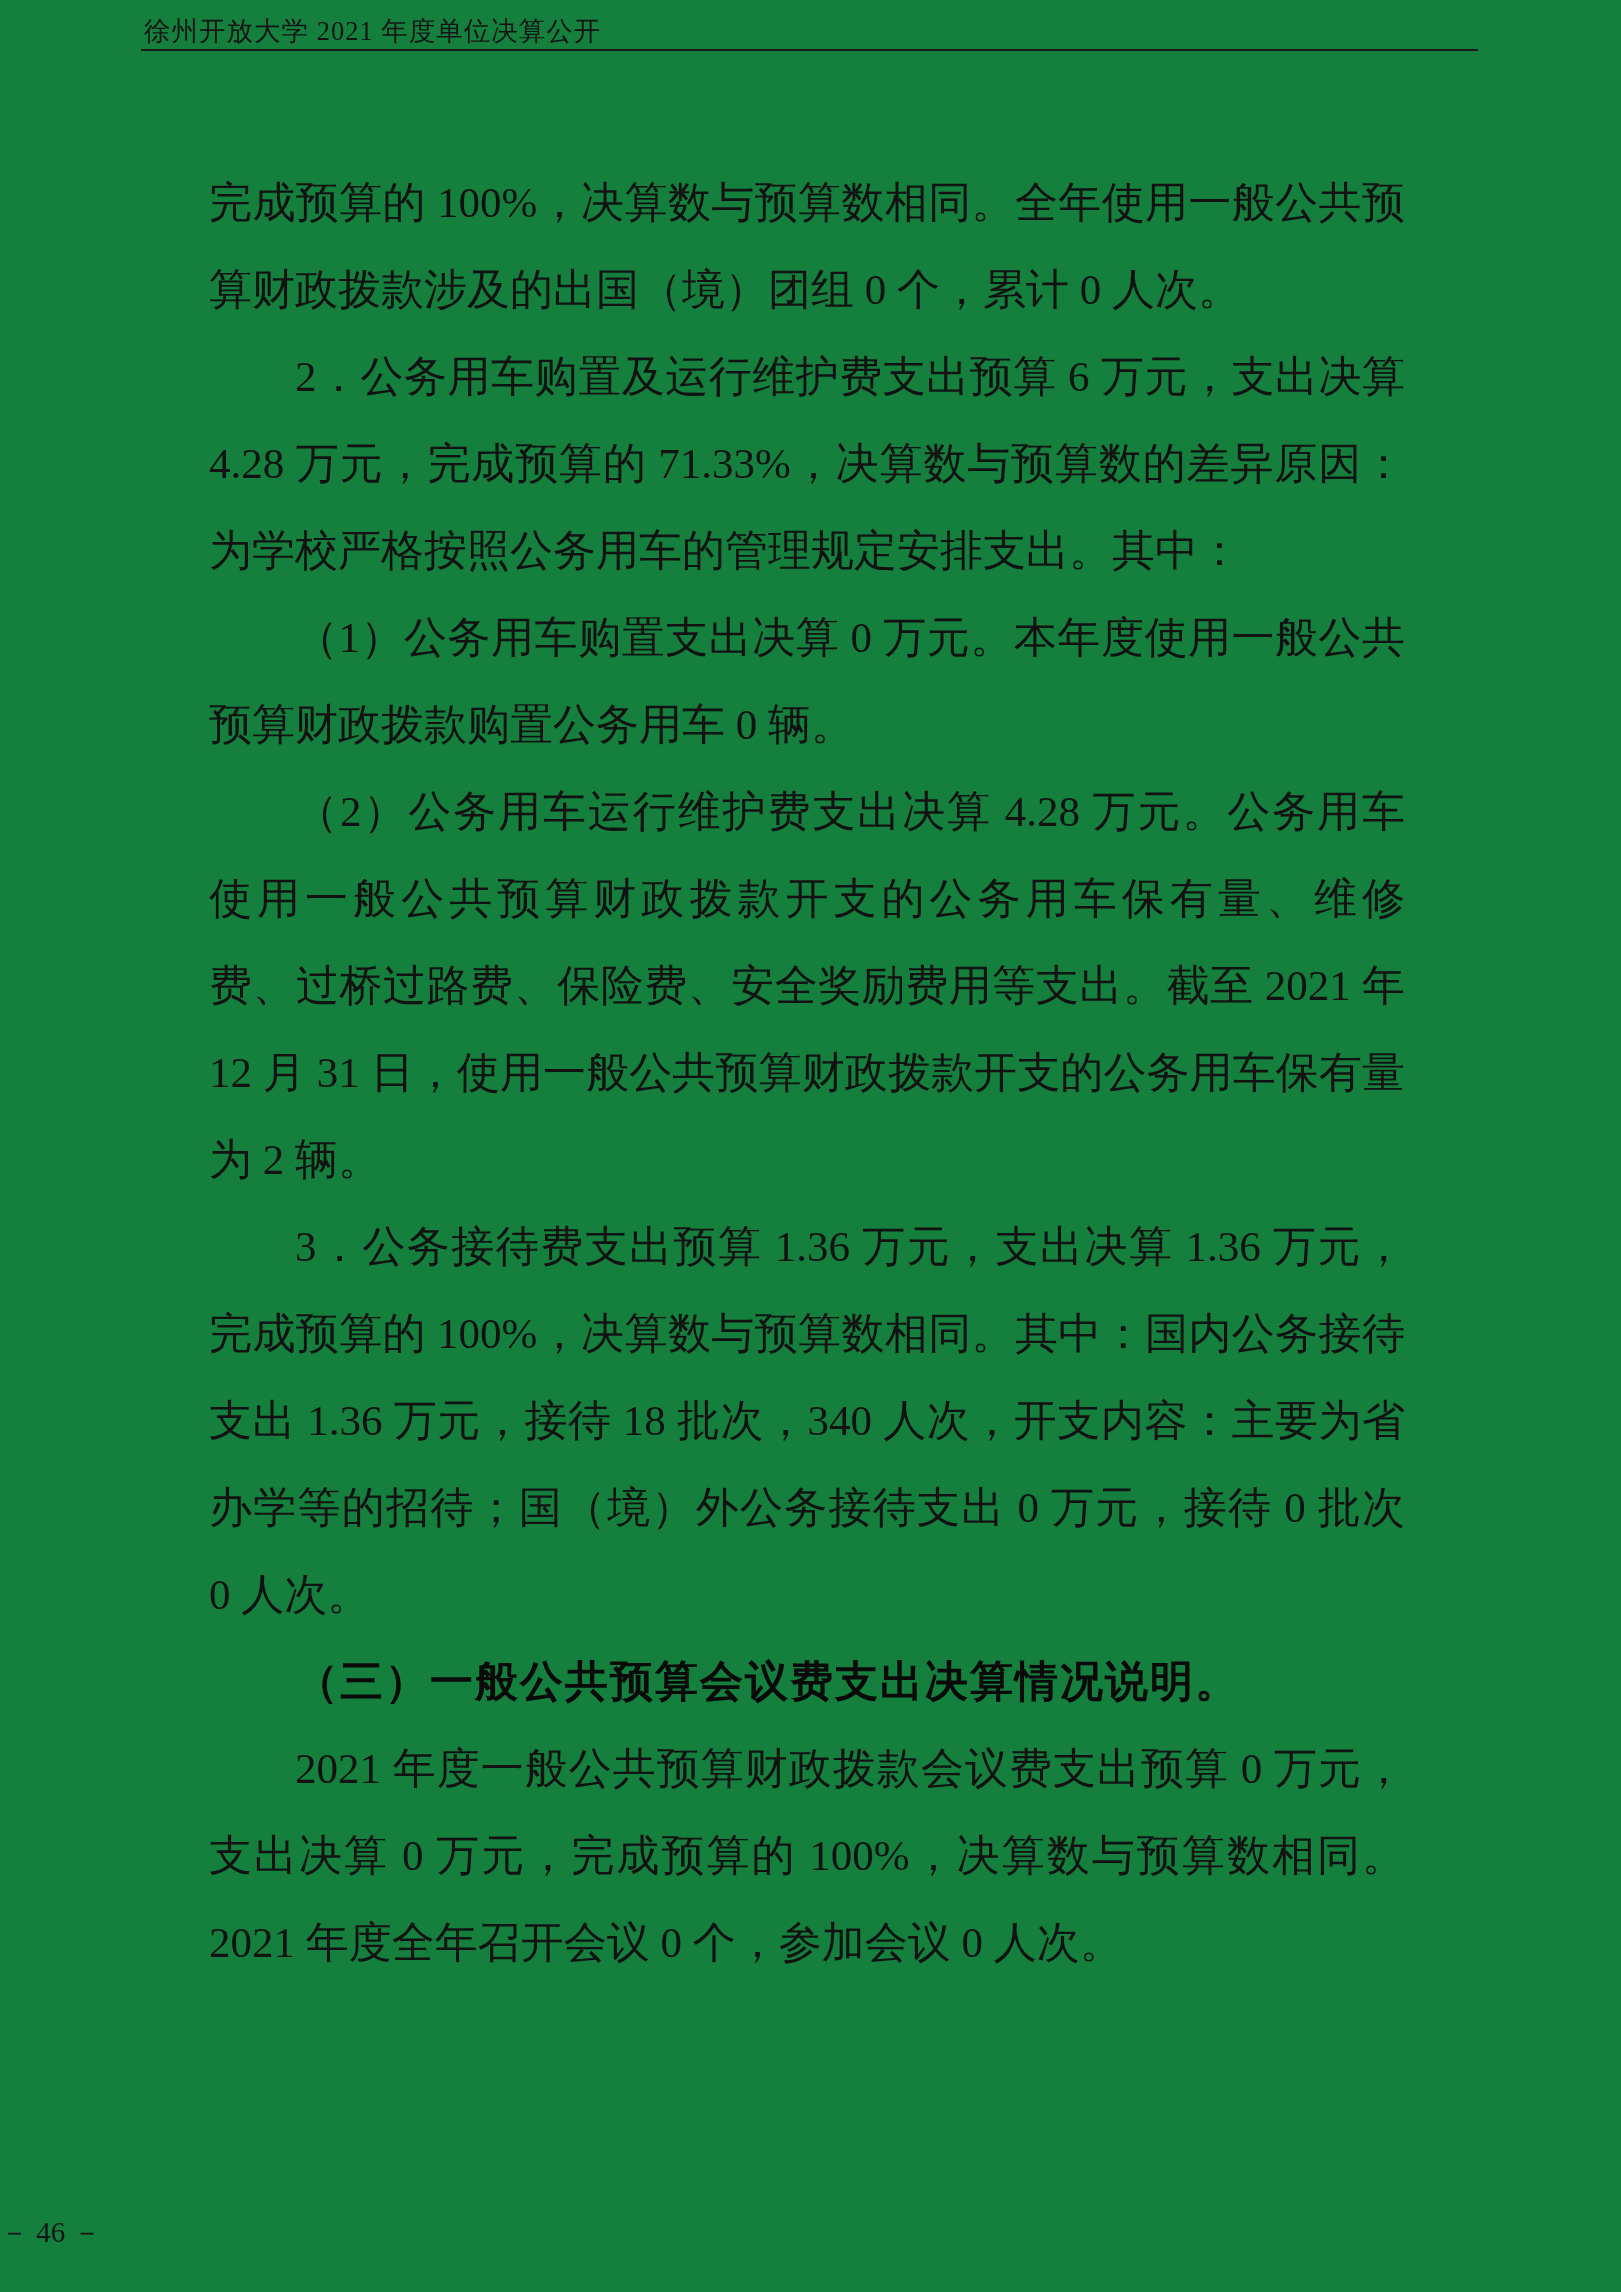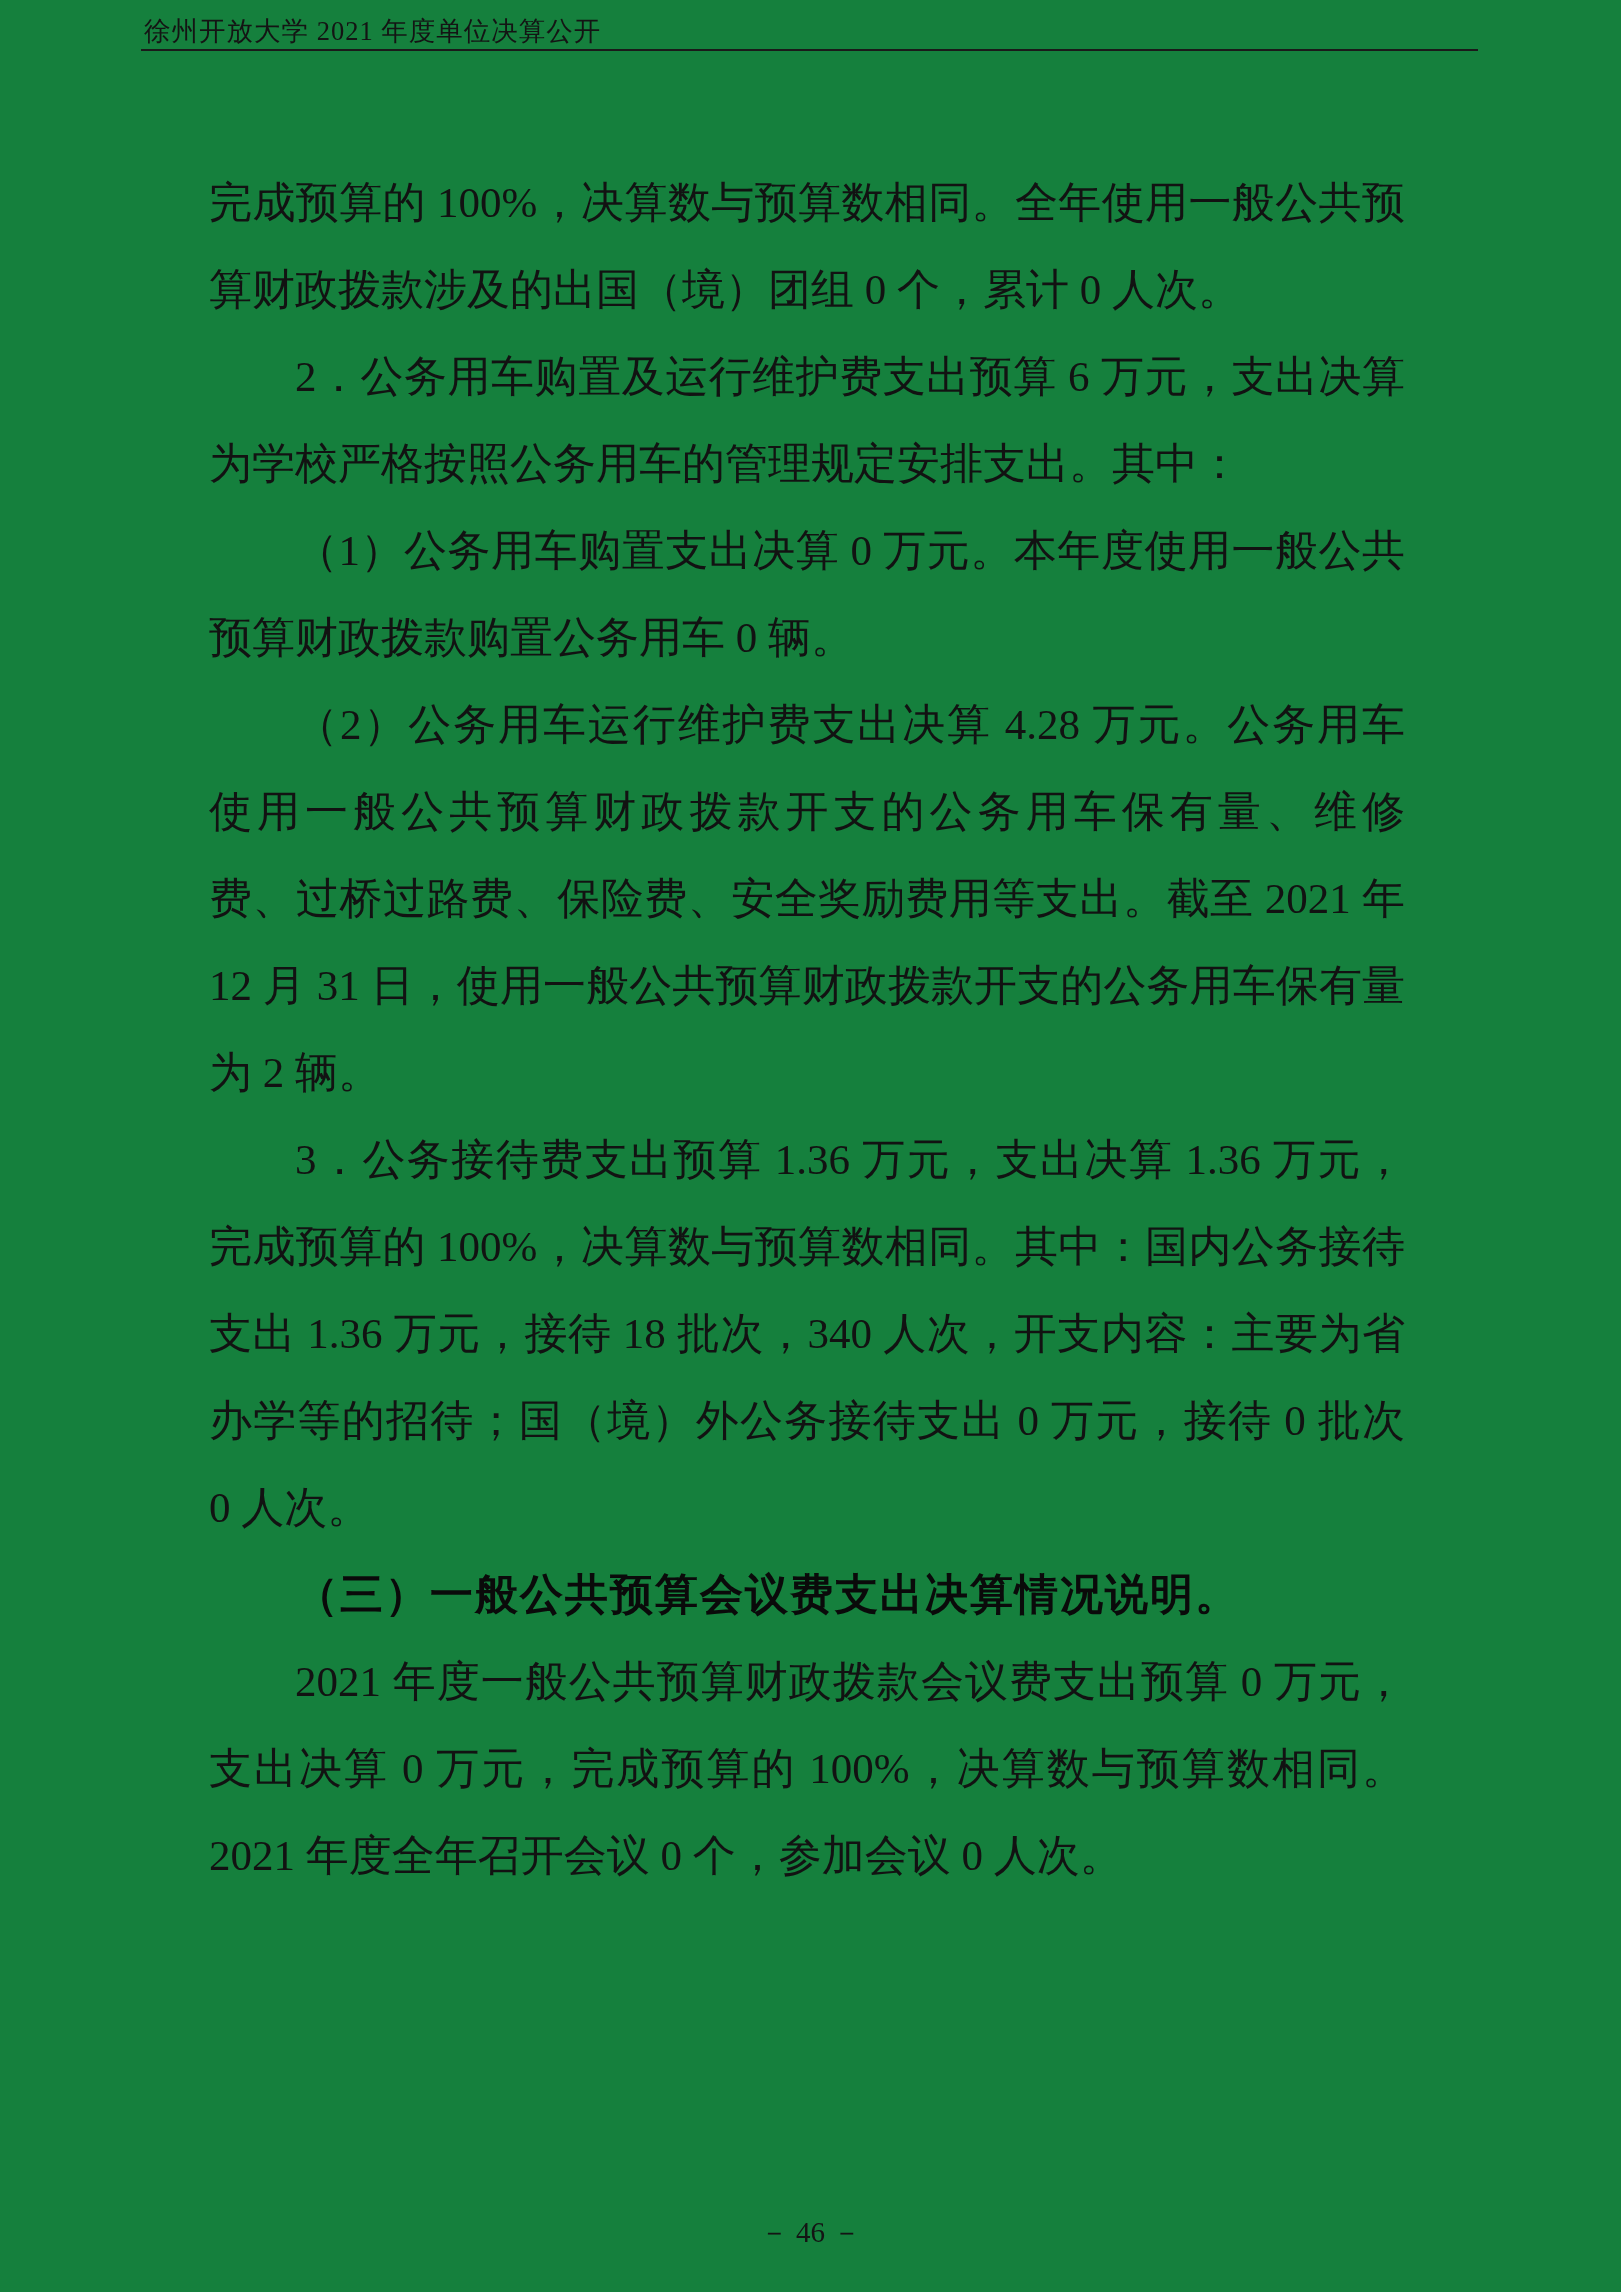--- a/index.html
+++ b/index.html
@@ -62,37 +62,38 @@
   .ln.heading {
     font-weight: bold;
     letter-spacing: 2px;
     color: #0a0a0a;
   }
   .footer {
     position: absolute;
     left: 0;
     top: 2213px;
     width: 1621px;
-    text-align: center;
+    text-align: left;
     font-size: 29px;
     color: #141414;
   }
 </style>
 </head>
 <body>
 
 <div class="page">
 
   <div class="header">徐州开放大学 2021 年度单位决算公开</div>
   <div class="header-rule"></div>
 
   <div class="body-text">
     <div class="ln justify">完成预算的 100%，决算数与预算数相同。全年使用一般公共预</div>
     <div class="ln">算财政拨款涉及的出国（境）团组 0 个，累计 0 人次。</div>
     <div class="ln justify indent">2．公务用车购置及运行维护费支出预算 6 万元，支出决算</div>
+    <div class="ln justify">4.28 万元，完成预算的 71.33%，决算数与预算数的差异原因：</div>
     <div class="ln">为学校严格按照公务用车的管理规定安排支出。其中：</div>
     <div class="ln justify indent">（1）公务用车购置支出决算 0 万元。本年度使用一般公共</div>
     <div class="ln">预算财政拨款购置公务用车 0 辆。</div>
     <div class="ln justify indent">（2）公务用车运行维护费支出决算 4.28 万元。公务用车</div>
     <div class="ln justify">使用一般公共预算财政拨款开支的公务用车保有量、维修</div>
     <div class="ln justify">费、过桥过路费、保险费、安全奖励费用等支出。截至 2021 年</div>
     <div class="ln justify">12 月 31 日，使用一般公共预算财政拨款开支的公务用车保有量</div>
     <div class="ln">为 2 辆。</div>
     <div class="ln justify indent">3．公务接待费支出预算 1.36 万元，支出决算 1.36 万元，</div>
     <div class="ln justify">完成预算的 100%，决算数与预算数相同。其中：国内公务接待</div>

